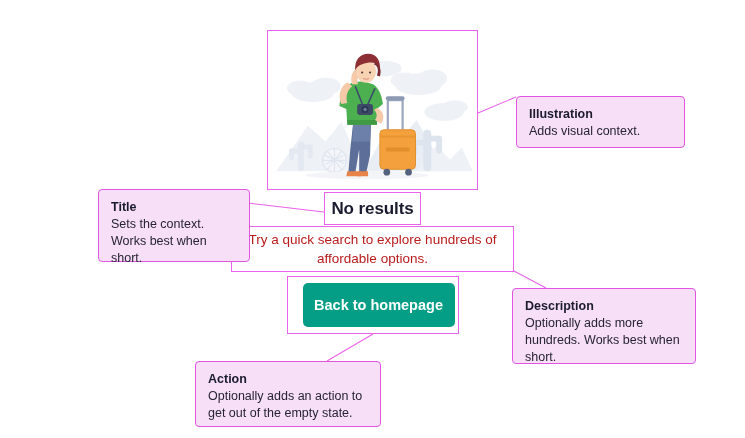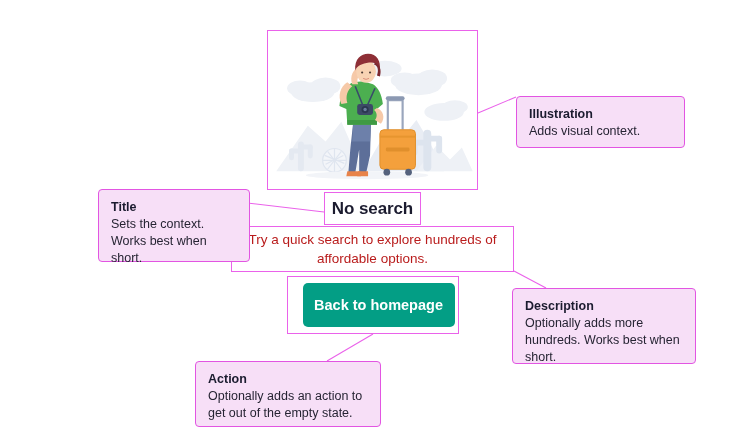--- a/index.html
+++ b/index.html
@@ -237,21 +237,21 @@
         <rect x="119" y="118" width="24" height="4" rx="1.5" fill="#e08f2c"></rect>
         <rect x="113" y="106" width="36" height="2" fill="#e7952f"></rect>
 
         <circle cx="120" cy="143" r="3.4" fill="#55627d"></circle>
         <circle cx="142" cy="143" r="3.4" fill="#55627d"></circle>
       </g>
     </svg>
   </div>
 
   <div class="spec-box" id="title-frame">
-    <div id="title-text">No search</div>
+    <div id="title-text">No results</div>
   </div>
 
   <div class="spec-box" id="description-frame">
     <div id="description-text">Try a quick search to explore hundreds of affordable options.</div>
   </div>
 
   <div class="spec-box" id="action-frame">
     <button id="cta-button">Back to homepage</button>
   </div>
 

